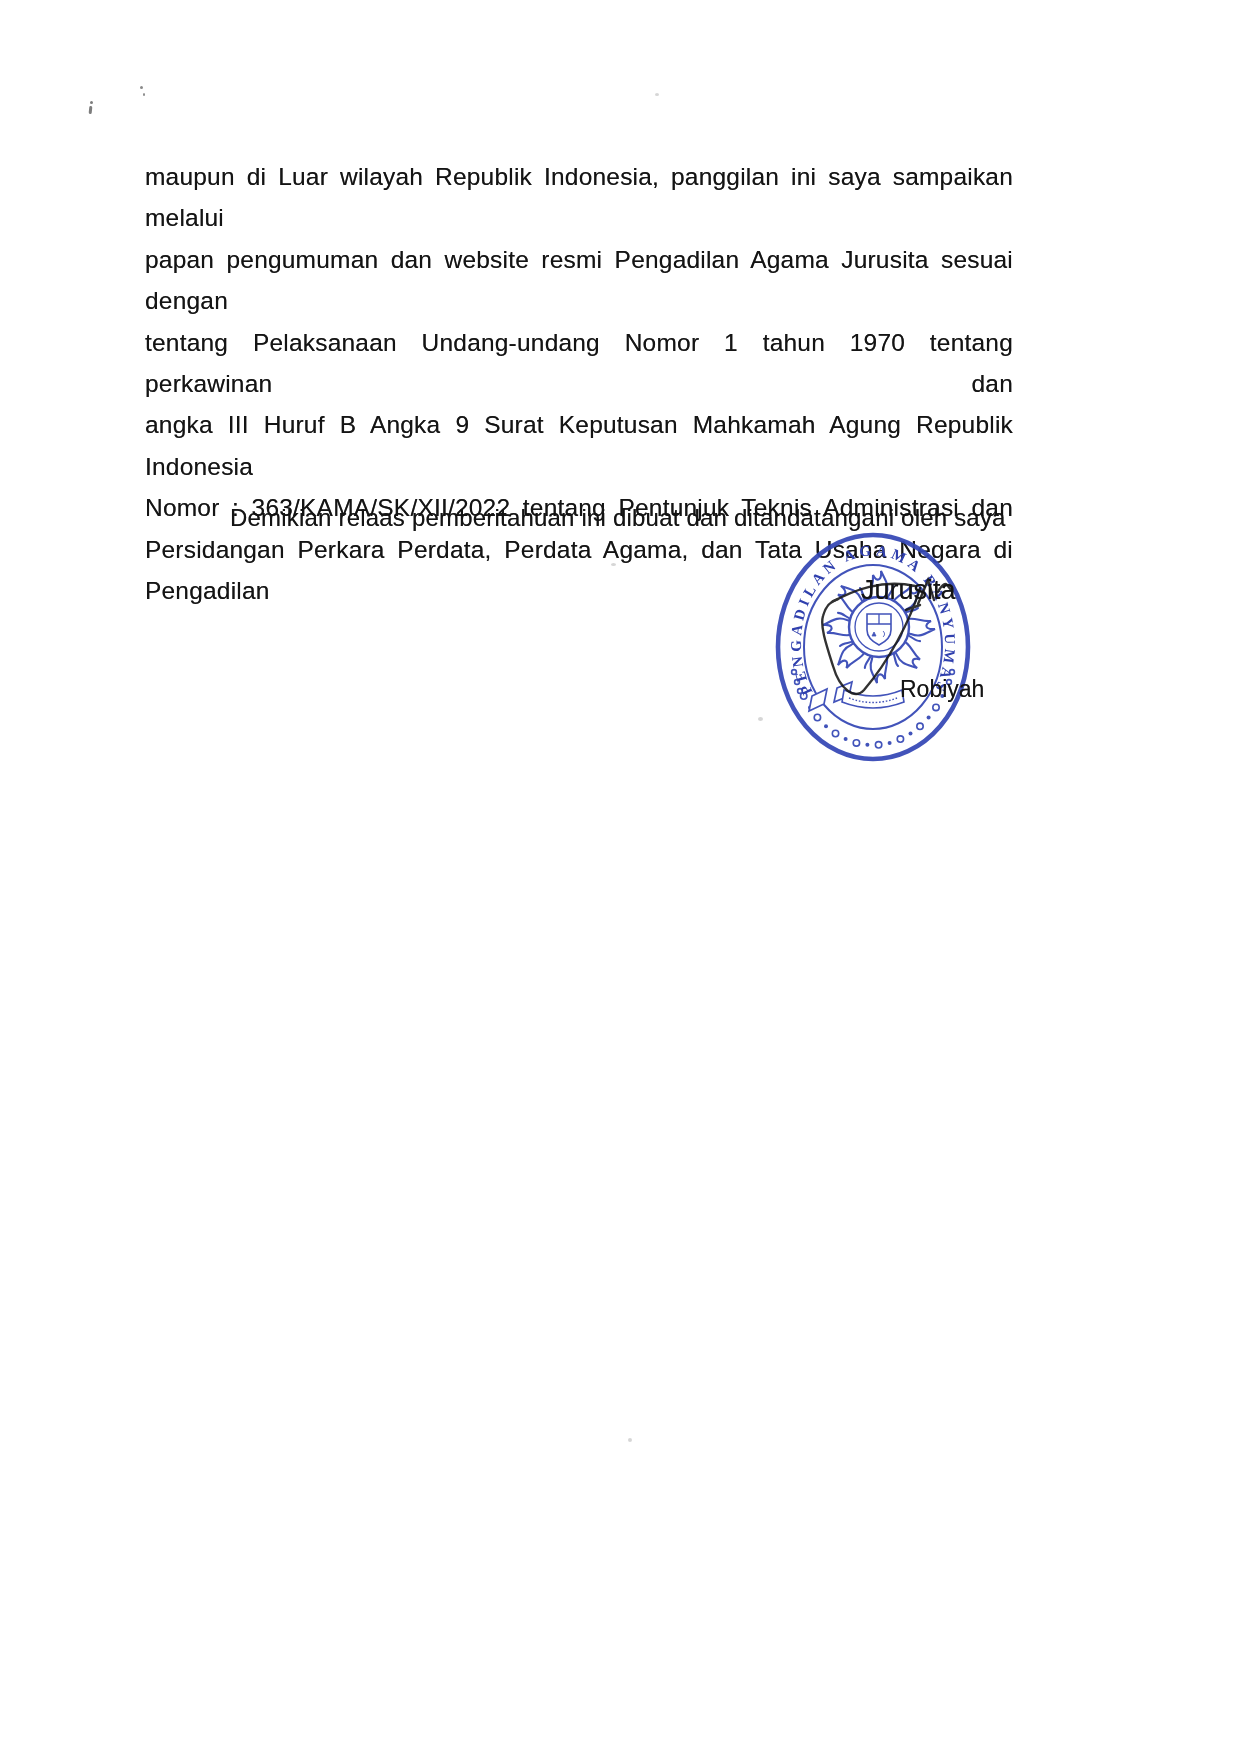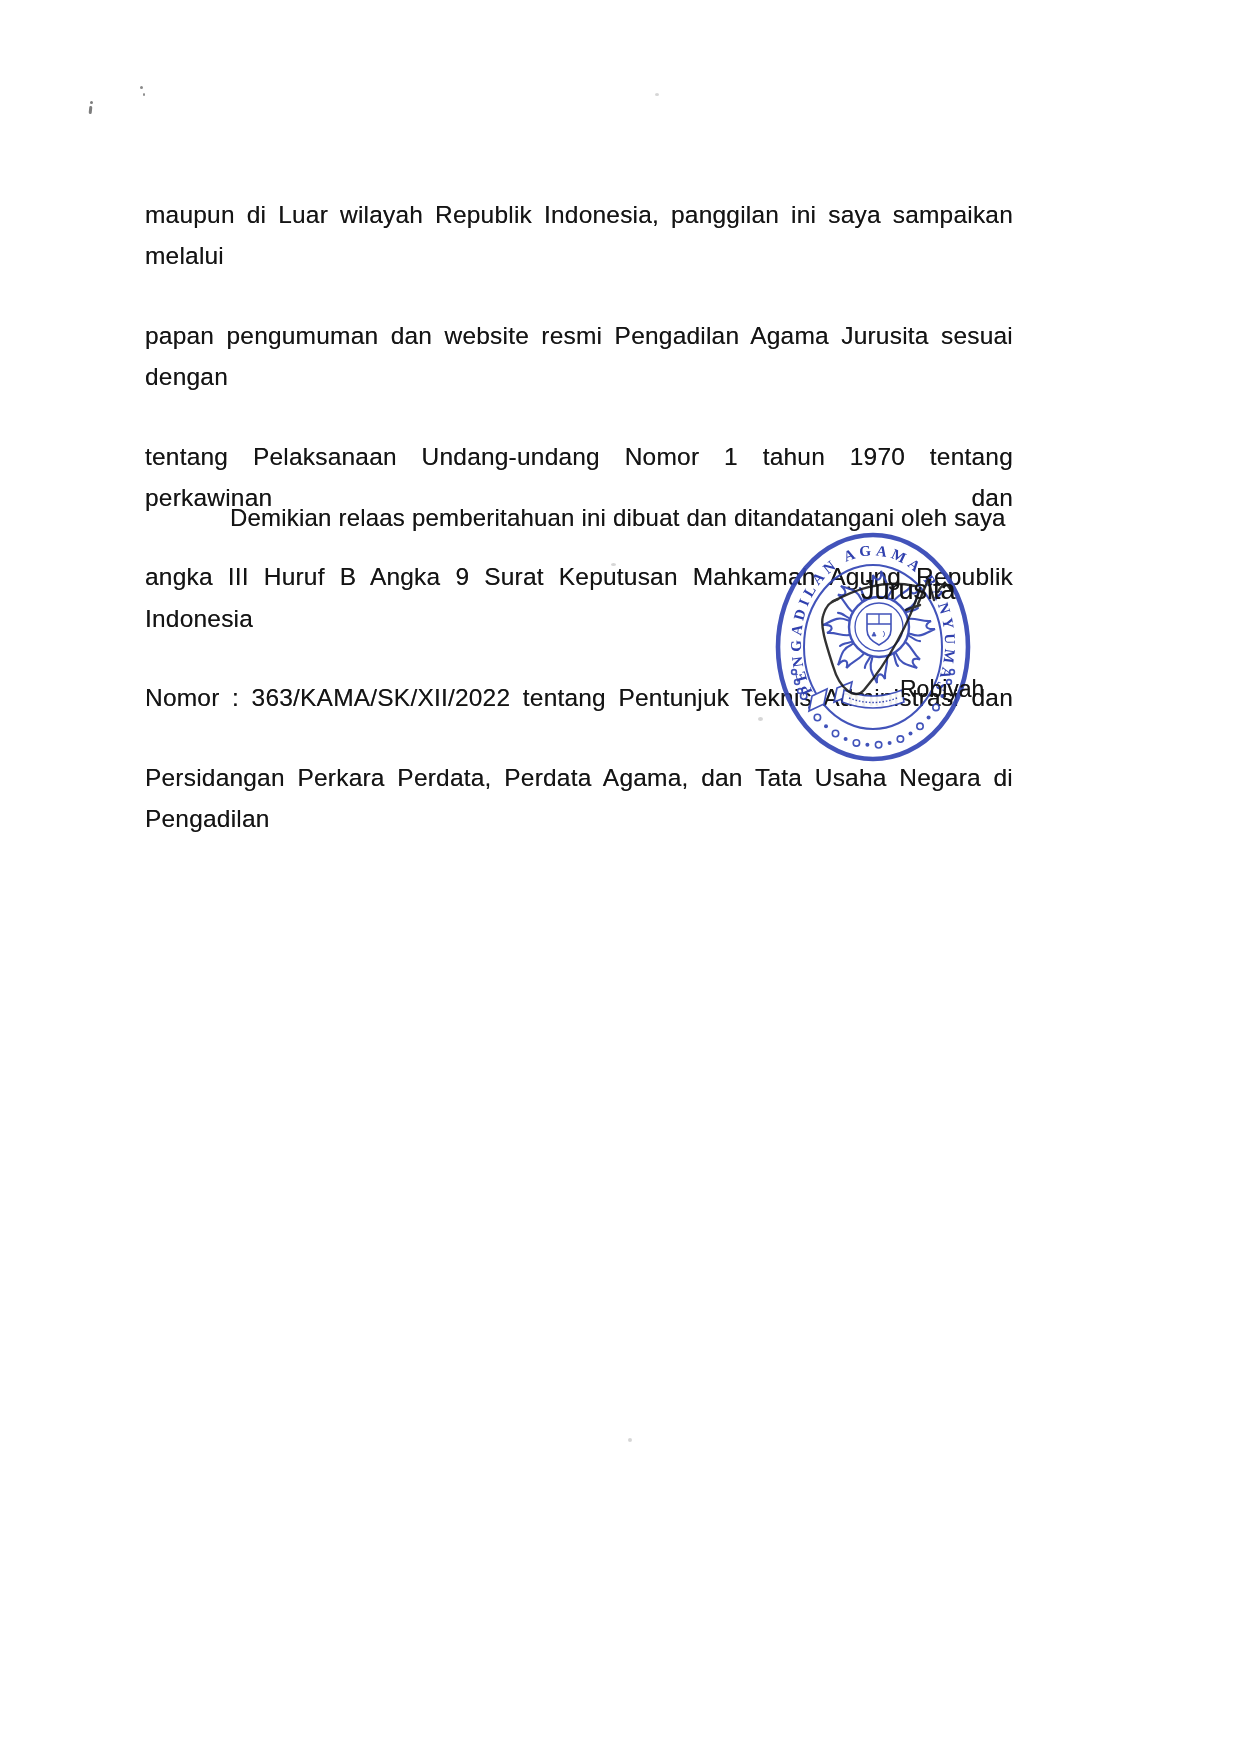--- a/index.html
+++ b/index.html
@@ -6,21 +6,21 @@
   .page{
     position:relative;width:1240px;height:1755px;background:#ffffff;
     font-family:"Liberation Sans", sans-serif;color:#141414;overflow:hidden;
     margin:0 auto;
   }
   .body-text{
     position:absolute;left:145px;top:156px;width:868px;
     font-size:24.5px;line-height:41.4px;letter-spacing:.2px;
     text-shadow:0 0 .5px rgba(0,0,0,.55);
   }
-  .jline{text-align:justify;text-align-last:justify;margin-top:38px;}
+  .jline{text-align:justify;text-align-last:justify;}
   .jline.last{text-align-last:left;}
   .closing{
     position:absolute;left:145px;top:497px;width:890px;
     font-size:24px;line-height:41.4px;letter-spacing:.2px;text-indent:85px;
     text-shadow:0 0 .5px rgba(0,0,0,.55);
   }
   .sig-title{position:absolute;left:861px;top:550px;font-size:27px;z-index:3;text-shadow:0 0 .5px rgba(0,0,0,.5);margin-top:25px;}
   .sig-name{position:absolute;left:856px;top:676px;font-size:23px;z-index:3;text-shadow:0 0 .5px rgba(0,0,0,.5);margin-left:44px;}
   svg.stamp{position:absolute;left:770px;top:526px;z-index:1;}
   svg.signature-ink{position:absolute;left:770px;top:526px;z-index:4;}

